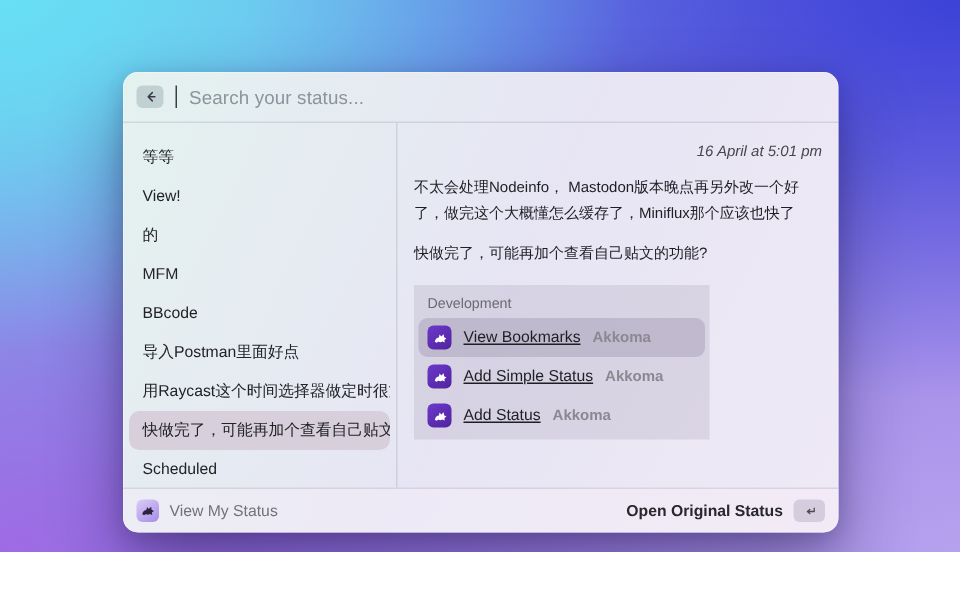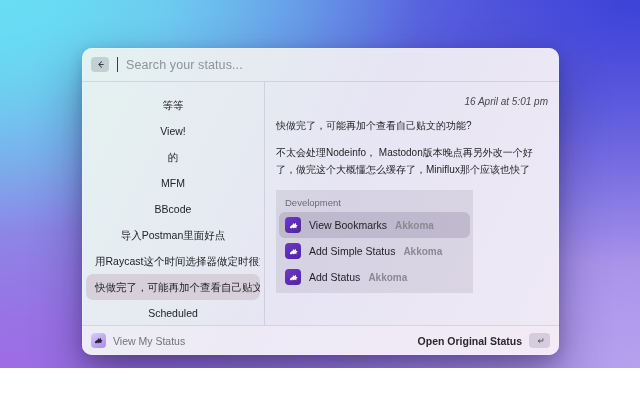--- a/index.html
+++ b/index.html
@@ -30,40 +30,40 @@
     padding:0 9px; gap:8px; border-bottom:1px solid rgba(72,72,96,0.14); }
   .back-btn { width:18px; height:15px; border:none; border-radius:4px;
     background:rgba(104,126,136,0.28); display:flex; align-items:center;
     justify-content:center; cursor:pointer; flex:0 0 auto; }
   .caret { width:1px; height:15px; background:#3c3c44; }
   .search-placeholder { font-size:12.5px; color:#8b949b; letter-spacing:.1px; }
 
   
   .main { flex:1; display:flex; min-height:0; }
   .sidebar { width:183px; flex:0 0 183px; border-right:1px solid rgba(72,72,96,0.14);
-    padding:10px 3px;text-align:center; }
+    padding:10px 3px; }
   .side-item { height:26px; line-height:26px; padding:0 9px; margin:0 1px;
     font-size:10.5px; color:#222227; border-radius:7px; white-space:nowrap;
     overflow:hidden; cursor:default; }
   .side-item.selected { background:#d7d0dc; }
 
   .detail { flex:1; padding:9px 11px; min-width:0; }
   .timestamp { margin-top:5px; font-size:10px; font-style:italic; color:#46464d;text-align:right; }
   .para { margin-top:10px; font-size:10px; line-height:1.7; color:#1e1e23; }
 
   .card { margin-top:12px; width:197px; border-radius:0; padding:3px;
     background:rgba(124,112,140,0.16); }
   .card-header { font-size:9.5px; color:#6c6a74; padding:4px 6px 4px; }
   .action-row { display:flex; align-items:center; gap:8px; height:26px;
     padding:0 6px; border-radius:6px; cursor:default; }
   .action-row.selected { background:rgba(110,96,126,0.22); }
   .akkoma-chip { width:16px; height:16px; border-radius:4px; flex:0 0 auto;
     background:linear-gradient(145deg,#6a39cc,#51239e);
     display:flex; align-items:center; justify-content:center; }
-  .action-label { font-size:10.5px; color:#1e1e23; white-space:nowrap; }
+  .action-label { font-size:10.5px; color:#1e1e23; white-space:nowrap;text-decoration:underline; }
   .action-app { font-size:10px; color:#8b8892; white-space:nowrap;font-weight:bold; }
 
   
   .footer { height:30px; flex:0 0 30px; border-top:1px solid rgba(72,72,96,0.14);
     display:flex; align-items:center; padding:0 9px; gap:7px;
     background:rgba(248,242,250,0.35); }
   .footer-chip { width:15px; height:15px; border-radius:4px; flex:0 0 auto;
     background:linear-gradient(145deg,#d9cdf6,#a78ce7);
     display:flex; align-items:center; justify-content:center; }
   .footer-left-label { font-size:10.5px; color:#73717a; }
@@ -112,22 +112,22 @@
         <div class="side-item">MFM</div>
         <div class="side-item">BBcode</div>
         <div class="side-item">导入Postman里面好点</div>
         <div class="side-item">用Raycast这个时间选择器做定时很方...</div>
         <div class="side-item selected">快做完了，可能再加个查看自己贴文的...</div>
         <div class="side-item">Scheduled</div>
       </div>
 
       <div class="detail">
         <div class="timestamp">16 April at 5:01 pm</div>
+        <p class="para">不太会处理Nodeinfo， Mastodon版本晚点再另外改一个好了，做完这个大概懂怎么缓存了，Miniflux那个应该也快了</p>
         <p class="para">快做完了，可能再加个查看自己贴文的功能?</p>
-        <p class="para">不太会处理Nodeinfo， Mastodon版本晚点再另外改一个好了，做完这个大概懂怎么缓存了，Miniflux那个应该也快了</p>
 
         <div class="card">
           <div class="card-header">Development</div>
 
           <div class="action-row selected">
             <span class="akkoma-chip">
               <svg width="11" height="11" fill="#ffffff">
                   <use href="#akkoma-glyph"></use>
                 </svg>
             </span>

